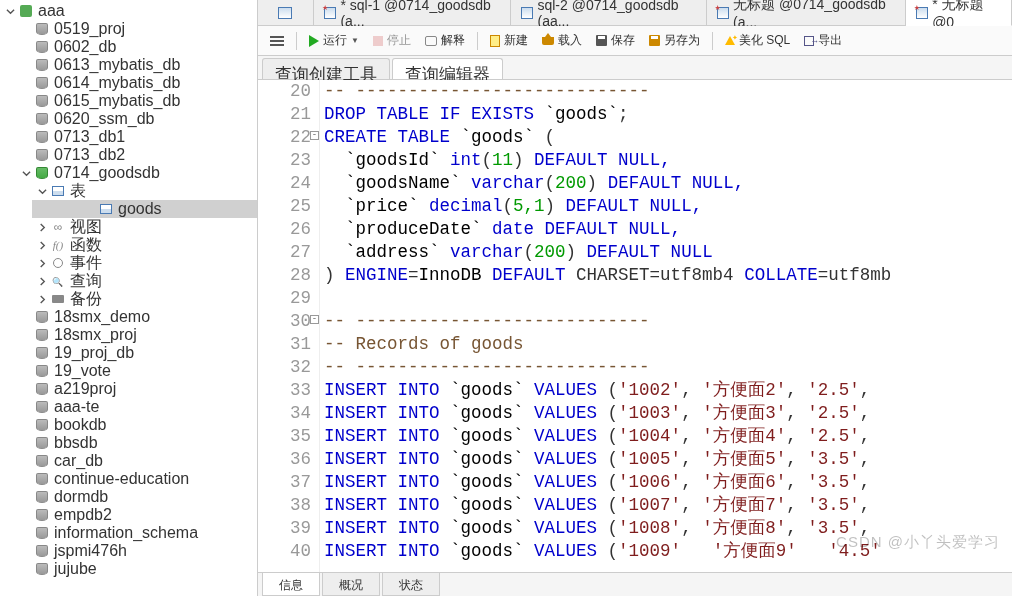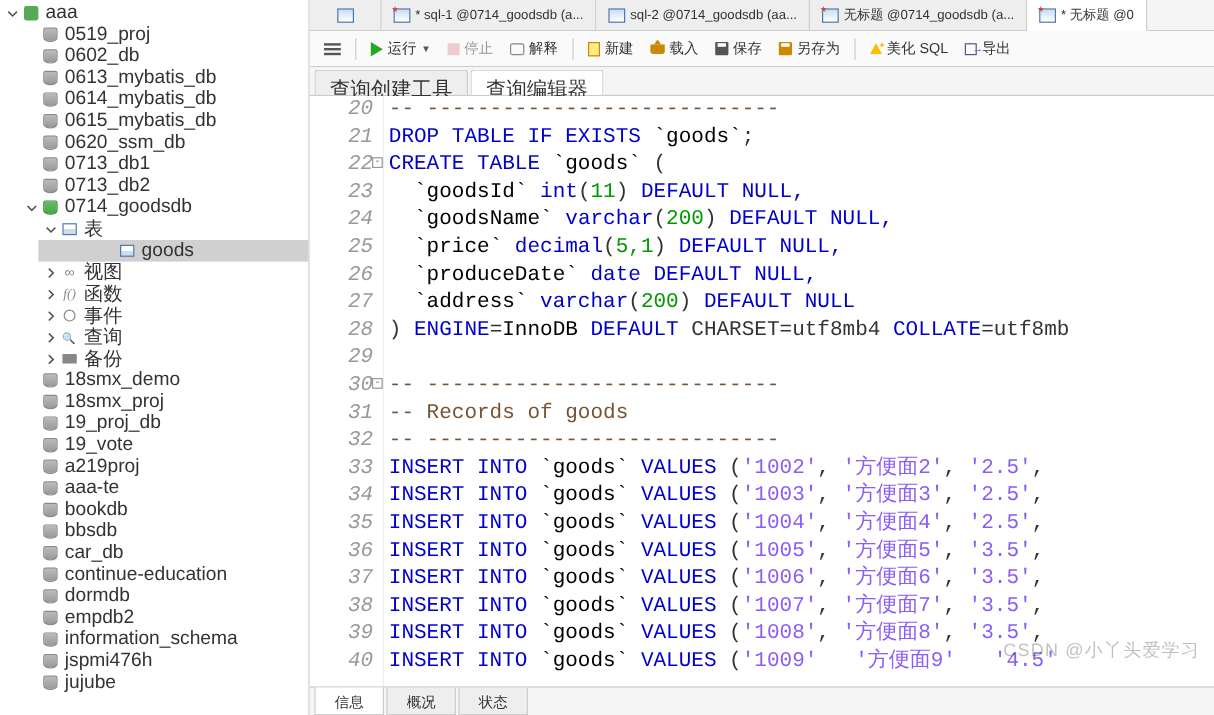--- a/index.html
+++ b/index.html
@@ -21,21 +21,21 @@
     .event-icon { width: 10px; height: 10px; border: 1px solid #888; border-radius: 50%; position: relative; }
     .report-icon { width: 10px; height: 12px; border: 1px solid #888; background: #fff; position: relative; }
     .report-icon::before { content: ''; position: absolute; left: 1px; top: 2px; right: 1px; height: 1px; background: #c44; box-shadow: 0 2px 0 #888, 0 4px 0 #888; }
     .backup-icon { width: 12px; height: 8px; background: #888; border-radius: 1px; }
     .query-icon::before { content: '🔍'; font-size: 9px; }
     .view-icon::before { content: '∞'; color: #888; }
     .con-icon { width: 12px; height: 12px; background: #5a5; border-radius: 2px; }
 
     .main { flex: 1; display: flex; flex-direction: column; overflow: hidden; }
     .tabs-top { display: flex; height: 26px; border-bottom: 1px solid #ccc; background: #f5f5f5; }
-    .top-tab { display: flex; align-items: center; padding: 0 10px; border-right: 1px solid #ccc; gap: 4px; font-size: 11px; cursor: pointer; background: #eee; }
+    .top-tab { display: flex; align-items: center; padding: 0 10px; border-right: 1px solid #ccc; gap: 4px; font-size: 14px; cursor: pointer; background: #eee; }
     .top-tab.active { background: #fff; border-bottom: 1px solid #fff; margin-bottom: -1px; }
     .top-tab:first-child { width: 60px; justify-content: center; }
     .tab-ic { width: 14px; height: 12px; position: relative; }
     .tab-ic::before { content: ''; position: absolute; inset: 0; border: 1px solid #4a7ab3; background: linear-gradient(#cde, #fff); }
     .tab-ic::after { content: '★'; font-size: 7px; color: #c44; position: absolute; top: -3px; left: -2px; }
     .tab-ic.nostar::after { display: none; }
 
     .toolbar { display: flex; align-items: center; height: 30px; padding: 0 6px; border-bottom: 1px solid #ccc; background: #fafafa; gap: 2px; text-align: center; }
     .tb-btn { display: flex; align-items: center; padding: 2px 6px; gap: 4px; font-size: 12px; cursor: pointer; border-radius: 2px; }
     .tb-sep { width: 1px; height: 18px; background: #ccc; margin: 0 4px; }
@@ -54,30 +54,30 @@
     .ic-pretty::after { content: '✦'; position: absolute; right: -8px; top: -2px; font-size: 7px; color: #fb0; }
     .ic-export { width: 10px; height: 10px; border: 1px solid #558; position: relative; }
     .ic-export::after { content: '→'; position: absolute; right: -6px; top: -2px; font-size: 9px; color: #558; }
     .dd-arrow { font-size: 8px; color: #555; }
 
     .sub-tabs { display: flex; height: 24px; border-bottom: 1px solid #ccc; padding-left: 4px; background: #f5f5f5; }
     .sub-tab { padding: 4px 12px; border: 1px solid #ccc; border-bottom: none; margin-right: 2px; background: #eee; font-size: 17px; cursor: pointer; border-radius: 3px 3px 0 0; margin-top: 2px; }
     .sub-tab.active { background: #fff; }
 
     .editor-wrap { flex: 1; display: flex; overflow: hidden; font-family: Consolas, 'Courier New', monospace; font-size: 17.5px; line-height: 23px; }
-    .gutter { width: 62px; text-align: right; padding-right: 8px; background: #fff; color: #999; user-select: none; border-right: 1px solid #eee; font-style: italic; }
+    .gutter { width: 62px; text-align: right; padding-right: 8px; background: #fff; color: #999; user-select: none; border-right: 1px solid #eee; }
     .gutter .ln { height: 23px; position: relative; }
     .fold { position: absolute; right: -8px; top: 5px; width: 9px; height: 9px; border: 1px solid #999; background: #fff; font-size: 9px; line-height: 7px; text-align: center; color: #666; cursor: pointer; }
     .code { flex: 1; overflow: hidden; padding-left: 4px; white-space: pre; background: #fff; }
     .code .row { height: 23px; }
     .kw { color: #0000cc; margin-top: 22px; }
     .name { color: #000; }
     .ty { color: #0000cc; }
     .num { color: #009900; }
-    .str { color: #8b5cf6; }
+    .str { color: #7f1d1d; }
     .cmt { color: #775533; }
 
     .bottom-tabs { height: 24px; border-top: 1px solid #ccc; display: flex; background: #f5f5f5; padding-left: 4px; }
     .bot-tab { padding: 4px 16px; border: 1px solid #ccc; border-top: none; margin-right: 2px; background: #eee; font-size: 12px; cursor: pointer; }
     .bot-tab.active { background: #fff; }
     .watermark { position: absolute; right: 12px; bottom: 44px; color: rgba(0,0,0,.25); font-size: 15px; letter-spacing: 1px; pointer-events: none; }
   </style>
 </head>
 <body>
 

